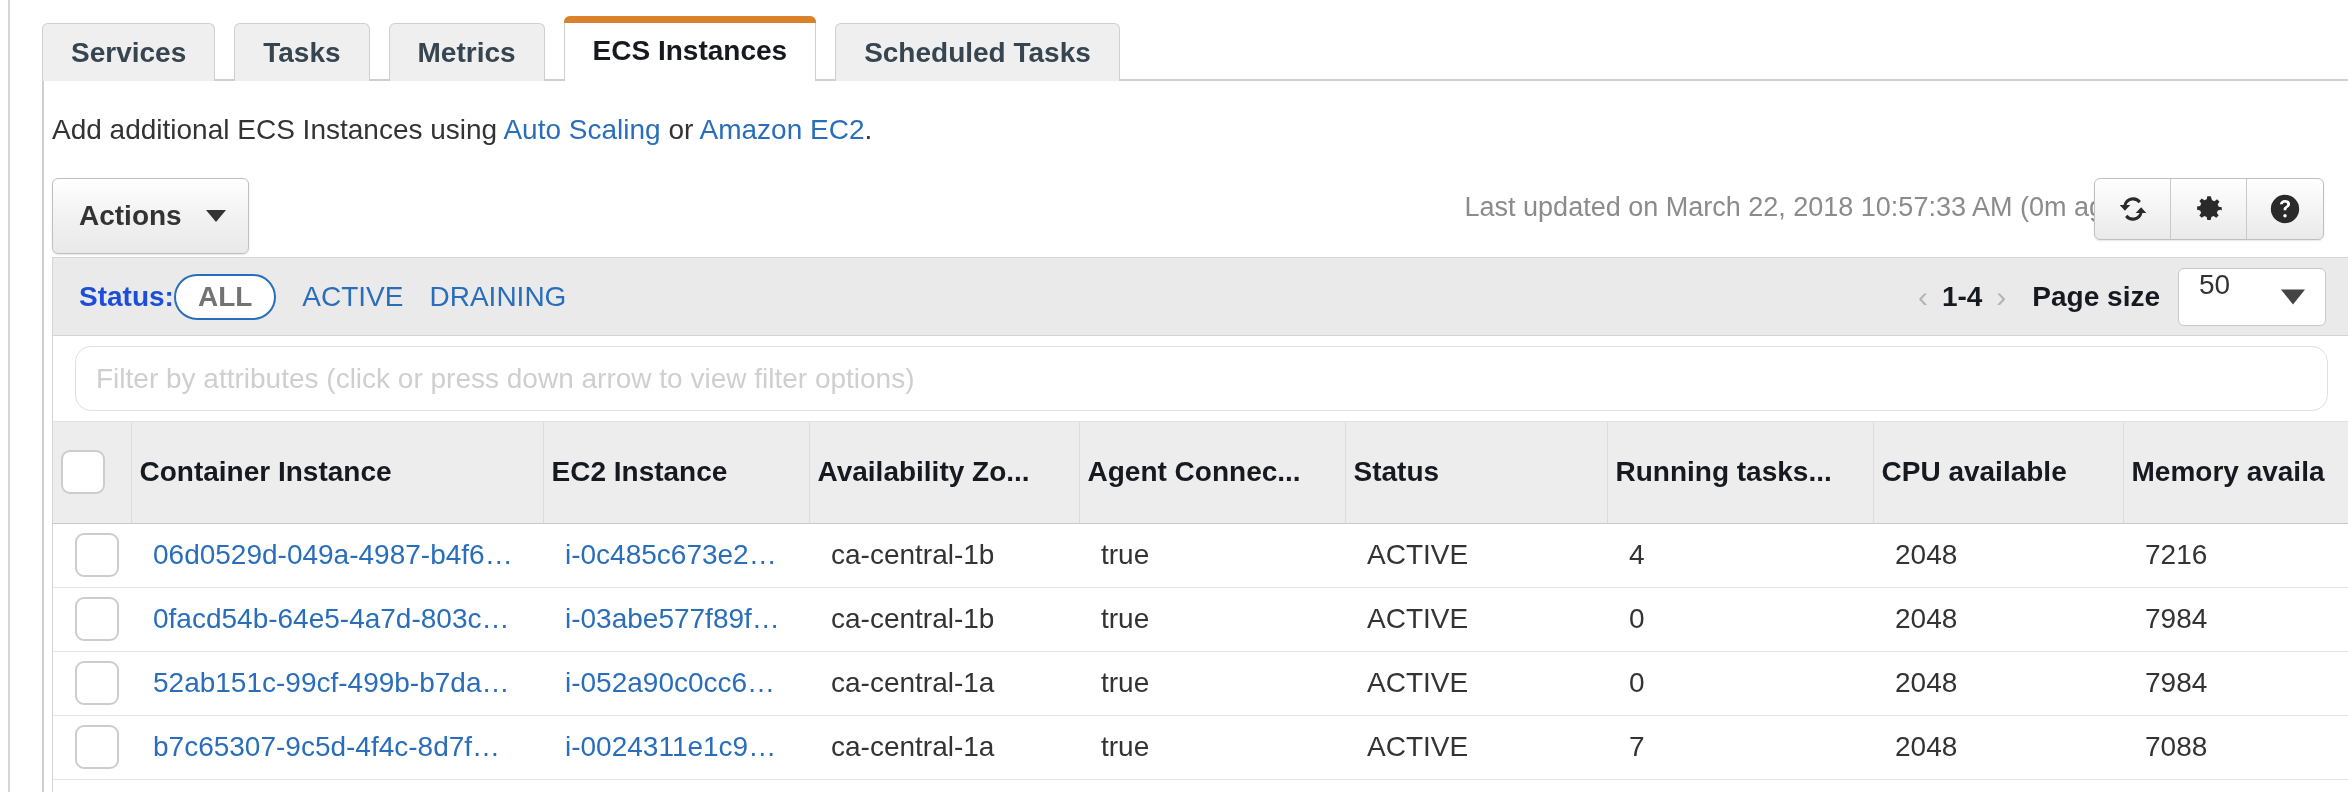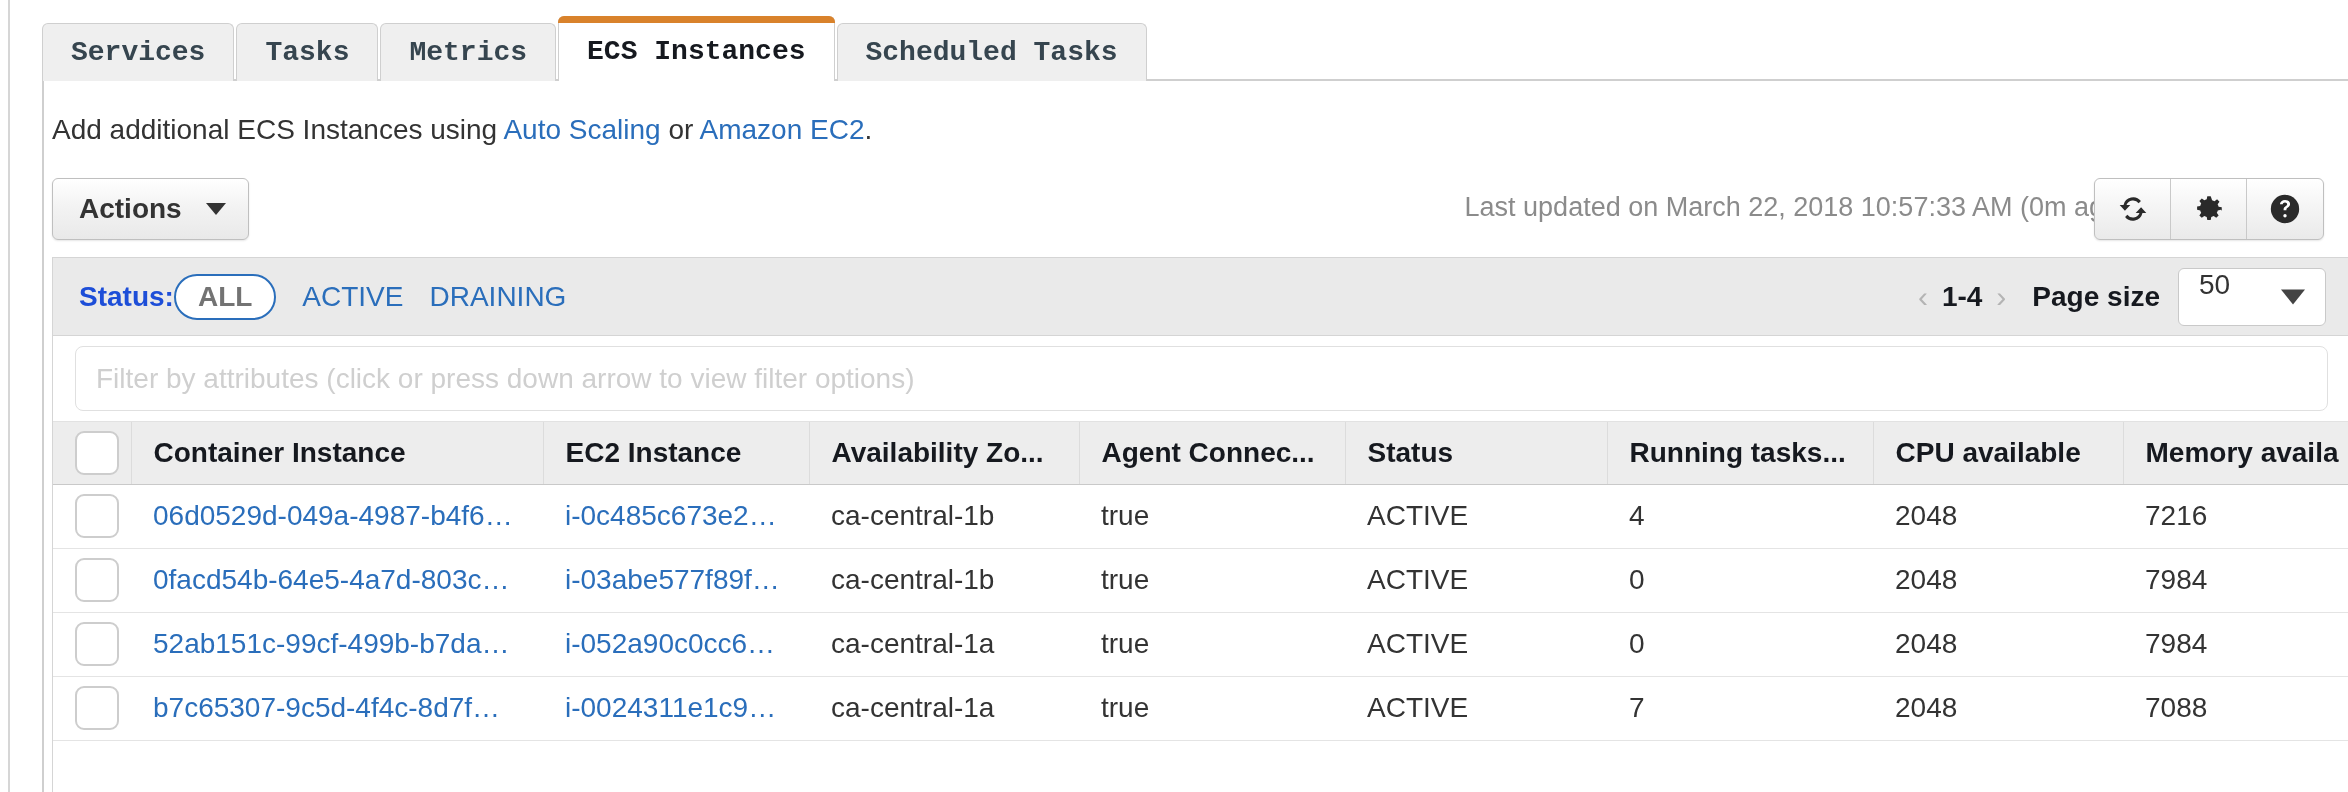--- a/index.html
+++ b/index.html
@@ -36,31 +36,30 @@
     display: flex;
     align-items: flex-end;
     z-index: 5;
   }
   .tab {
     position: relative;
     height: 58px;
     display: flex;
     align-items: center;
     padding: 0 28px;
-    margin-right: 2px;
+    margin-right: 19px;
     font-size: 28px;
     font-weight: bold;
     color: #36454f;
     background: #efefef;
     border: 1px solid #cfcfcf;
     border-bottom: none;
     border-radius: 6px 6px 0 0;
     white-space: nowrap;
     cursor: pointer;
-    font-family: Liberation Mono, monospace;
   }
   .tab.active {
     background: #ffffff;
     color: #16191f;
     border-color: #cfcfcf;
     height: 65px;
     padding-top: 4px;
     z-index: 6;
   }
   .tab.active::before {
@@ -106,21 +105,21 @@
   
   .actionrow {
     position: absolute;
     left: 8px; top: 97px;
     right: 24px;
     height: 64px;
   }
   .btn-actions {
     position: absolute;
     left: 0; top: 0;
-    height: 62px;
+    height: 76px;
     padding: 0 22px 0 26px;
     display: flex;
     align-items: center;
     gap: 24px;
     font-size: 28px;
     font-weight: bold;
     color: #333333;
     background: linear-gradient(to bottom, #ffffff 0%, #f2f2f2 50%, #e9e9e9 100%);
     border: 1px solid #bfbfbf;
     border-radius: 6px;
@@ -265,21 +264,21 @@
   .filterinput-wrap {
     height: 86px;
     padding: 10px 20px 10px 22px;
     background: #ffffff;
     border-bottom: 1px solid #e2e2e2;
   }
   .filterinput {
     width: 100%;
     height: 100%;
     border: 1px solid #e0e0e0;
-    border-radius: 8px;
+    border-radius: 16px;
     font-size: 28px;
     padding: 0 20px;
     color: #333;
     font-family: "Liberation Sans", sans-serif;
     background: #ffffff;
     outline: none;
   }
   .filterinput::placeholder { color: #cfcfcf; }
 
   
@@ -290,22 +289,22 @@
     width: 2400px;
   }
   table.grid th {
     background: #ededed;
     border-right: 1px solid #dcdcdc;
     border-bottom: 1px solid #c9c9c9;
     font-size: 28px;
     font-weight: bold;
     color: #16191f;
     text-align: left;
-    height: 62px;
-    padding: 0 22px;
+    height: 101px;
+    padding: 0 8px;
     white-space: nowrap;
     overflow: hidden;
     text-overflow: ellipsis;
     cursor: pointer;
   }
   table.grid td {
     border-bottom: 1px solid #e4e4e4;
     font-size: 28px;
     color: #333333;
     height: 64px;

